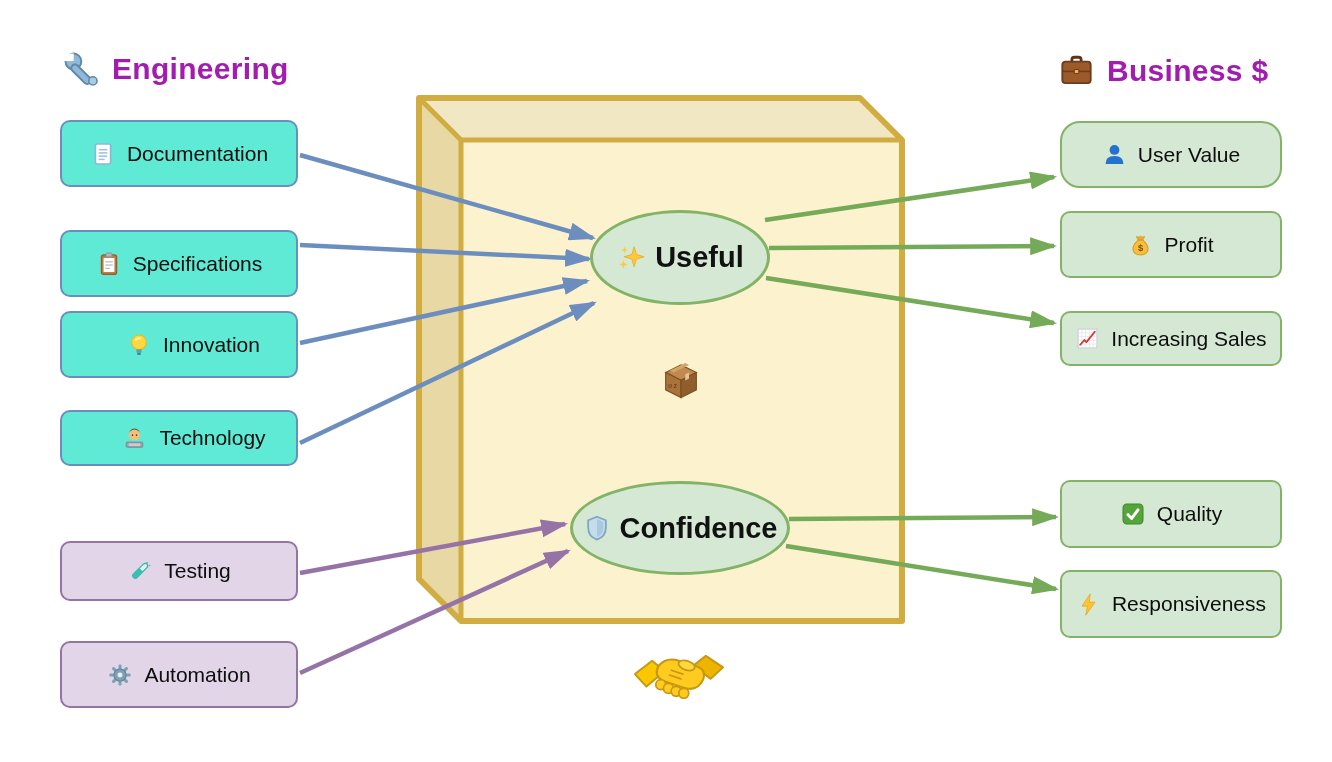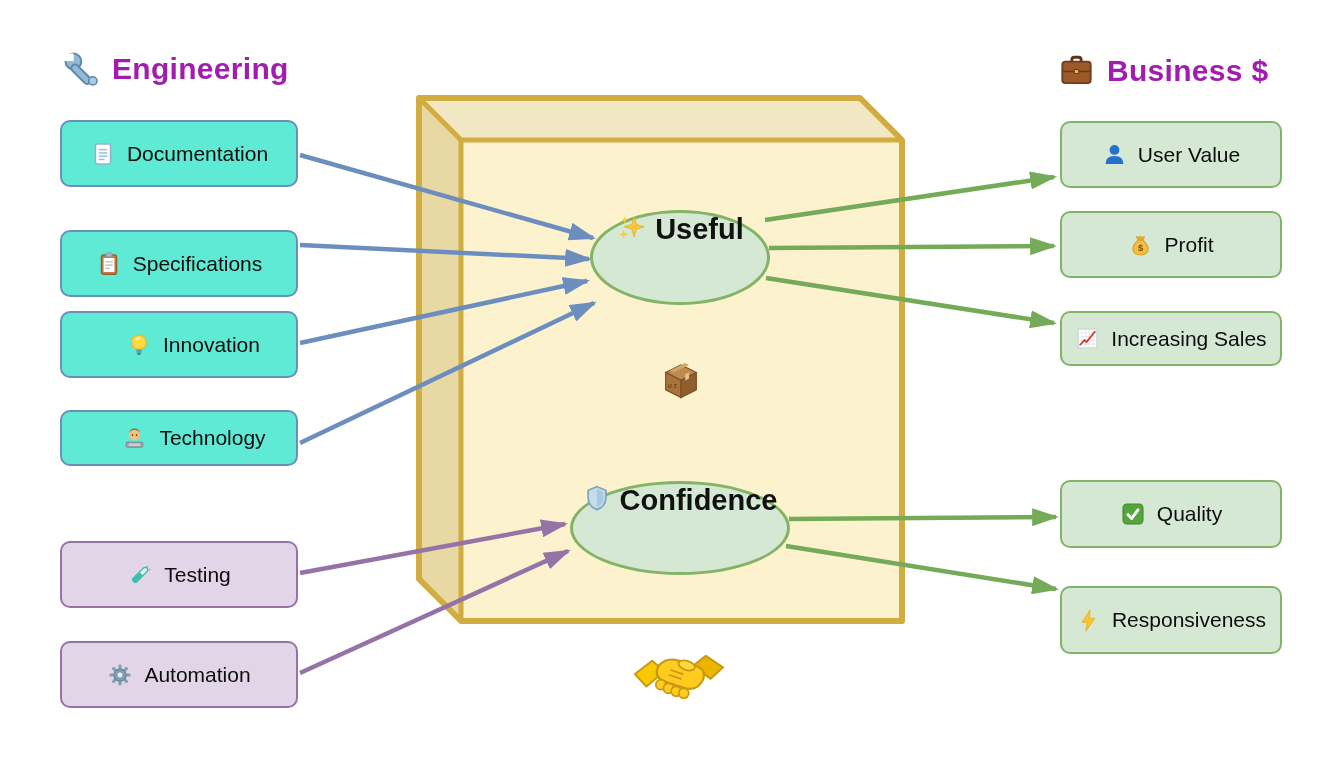--- a/index.html
+++ b/index.html
@@ -16,21 +16,21 @@
   }
   .node{
     position:absolute;display:flex;align-items:center;justify-content:center;gap:11px;
     border-radius:10px;border:2px solid;box-sizing:border-box;
     font-size:21px;color:#0d0d0d;
   }
   .node.blue{background:#5eead4;border-color:#6c8ebf;}
   .node.purple{background:#e1d5e7;border-color:#9673a6;}
   .node.green{background:#d5e8d4;border-color:#82b366;}
   .hub{
-    position:absolute;display:flex;justify-content:center;gap:9px;
+    position:absolute;display:flex;align-items:center;justify-content:center;gap:9px;
     background:#d5e8d4;border:3px solid #82b366;border-radius:50%;
     box-sizing:border-box;font-size:29px;font-weight:bold;color:#111;
   }
   .release{
     position:absolute;display:flex;align-items:center;justify-content:center;gap:14px;
     font-size:31px;font-weight:bold;color:#b2891d;letter-spacing:1px;
   }
   .icn{display:inline-flex;flex:none;line-height:0;}
 </style>
 </head>
@@ -152,21 +152,21 @@
       <path d="M7 8.2 a5 5 0 0 1 10 0 q0 -1.6 -1.2 -2.6 q-3.8 -3.4 -7.6 0 Q7 6.6 7 8.2 Z" fill="#6b4a33"></path>
       <circle cx="10.2" cy="9" r="0.7" fill="#4a3527"></circle>
       <circle cx="13.8" cy="9" r="0.7" fill="#4a3527"></circle>
       <rect x="4.6" y="15.2" width="14.8" height="4.6" rx="1" fill="#9aa2a9" stroke="#7c858c" stroke-width="0.8"></rect>
       <rect x="6.8" y="16.3" width="10.4" height="2.4" fill="#c7cdd3"></rect>
     </svg>
   </span>
   <span>Technology</span>
 </div>
 
-<div class="node purple" style="left:60px;top:541px;width:238px;height:67px;">
+<div class="node purple" style="left:60px;top:541px;width:238px;height:60px;">
   <span class="icn">
     <svg width="26" height="26" viewBox="0 0 24 24">
       <g transform="rotate(45 12 12)">
         <rect x="9.7" y="3" width="4.6" height="17.4" rx="2.3" fill="#ddf3f0" stroke="#3fb3a5" stroke-width="1.2"></rect>
         <path d="M9.7 10.5 h4.6 v7.6 a2.3 2.3 0 0 1 -4.6 0 Z" fill="#35c2b0"></path>
       </g>
       <circle cx="18.5" cy="4.5" r="0.9" fill="#35c2b0"></circle>
       <circle cx="21" cy="7" r="0.7" fill="#35c2b0"></circle>
     </svg>
   </span>
@@ -216,21 +216,21 @@
       <polygon points="4,7.6 12,3.6 20,7.6 12,11.6" fill="#c08a4f" stroke="#7a5024" stroke-width="0.6"></polygon>
       <polygon points="4,7.6 12,11.6 12,20.6 4,16.6" fill="#a9733a" stroke="#7a5024" stroke-width="0.6"></polygon>
       <polygon points="20,7.6 12,11.6 12,20.6 20,16.6" fill="#8f5e2c" stroke="#7a5024" stroke-width="0.6"></polygon>
       <polygon points="6.2,6.5 14.2,2.6 16.2,3.6 8.2,7.5" fill="#d3a368"></polygon>
       <polygon points="14.2,8.5 16.2,7.5 16.2,10.7 14.2,11.7" fill="#e4c193"></polygon>
       <text x="5.4" y="15.6" font-size="2.6" fill="#5f3d1a" font-weight="bold">UZ</text>
     </svg>
   </span>
 </div>
 
-<div class="node green" style="left:1060px;top:121px;width:222px;height:67px;">
+<div class="node green" style="left:1060px;top:121px;width:222px;height:67px;border-radius:20px;">
   <span class="icn">
     <svg width="25" height="25" viewBox="0 0 24 24">
       <circle cx="12" cy="7.6" r="4.7" fill="#2471ce"></circle>
       <path d="M3.4 21 Q3.4 13.4 12 13.4 Q20.6 13.4 20.6 21 Z" fill="#2471ce"></path>
     </svg>
   </span>
   <span>User Value</span>
 </div>
 
 <div class="node green" style="left:1060px;top:211px;width:222px;height:67px;">
@@ -267,21 +267,21 @@
 <div class="node green" style="left:1060px;top:480px;width:222px;height:68px;">
   <span class="icn">
     <svg width="26" height="26" viewBox="0 0 24 24">
       <rect x="2.8" y="2.8" width="18.4" height="18.4" rx="3.6" fill="#55a63a" stroke="#3f8728" stroke-width="1"></rect>
       <path d="M7.4 12.6 L10.8 16.1 L16.6 8.2" fill="none" stroke="#ffffff" stroke-width="2.7" stroke-linecap="round" stroke-linejoin="round"></path>
     </svg>
   </span>
   <span>Quality</span>
 </div>
 
-<div class="node green" style="left:1060px;top:570px;width:222px;height:68px;margin-top:16px;">
+<div class="node green" style="left:1060px;top:570px;width:222px;height:68px;">
   <span class="icn">
     <svg width="25" height="25" viewBox="0 0 24 24">
       <polygon points="13.6,1.8 5.8,13.6 11,13.6 9.4,22.2 18.2,9.8 12.8,9.8" fill="#ffc531" stroke="#e8a81c" stroke-width="0.8" stroke-linejoin="round"></polygon>
     </svg>
   </span>
   <span>Responsiveness</span>
 </div>
 
 <div class="abs" style="left:633px;top:643px;">
   <svg width="92" height="66" viewBox="0 0 48 34">

